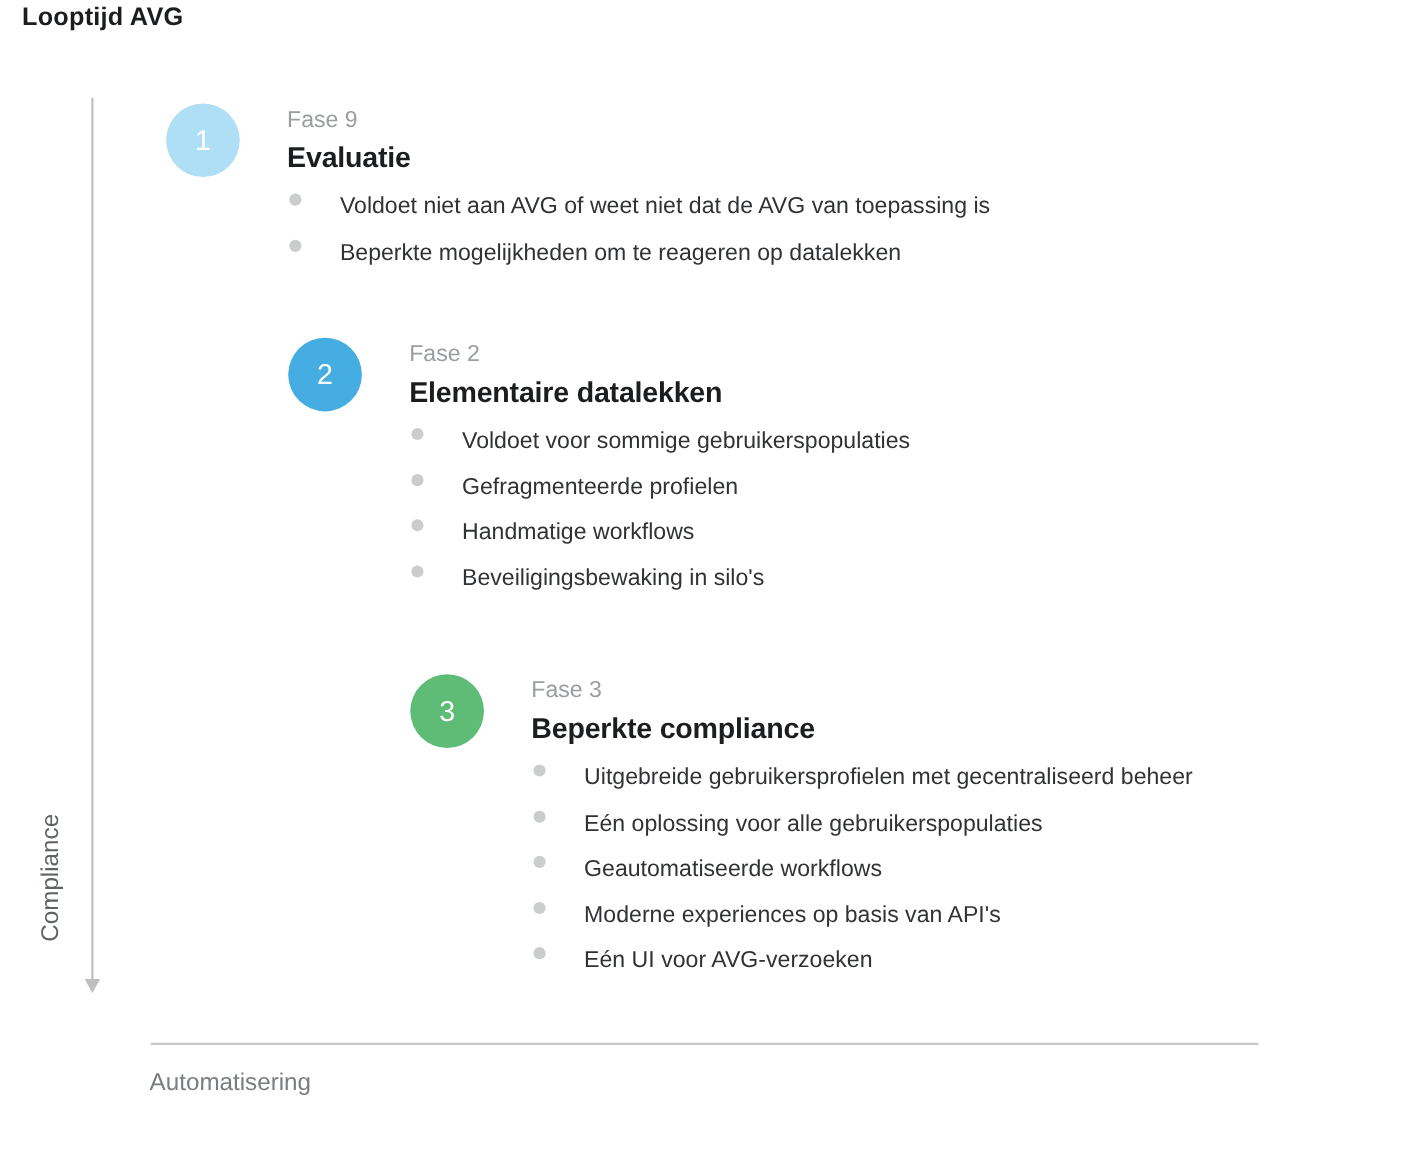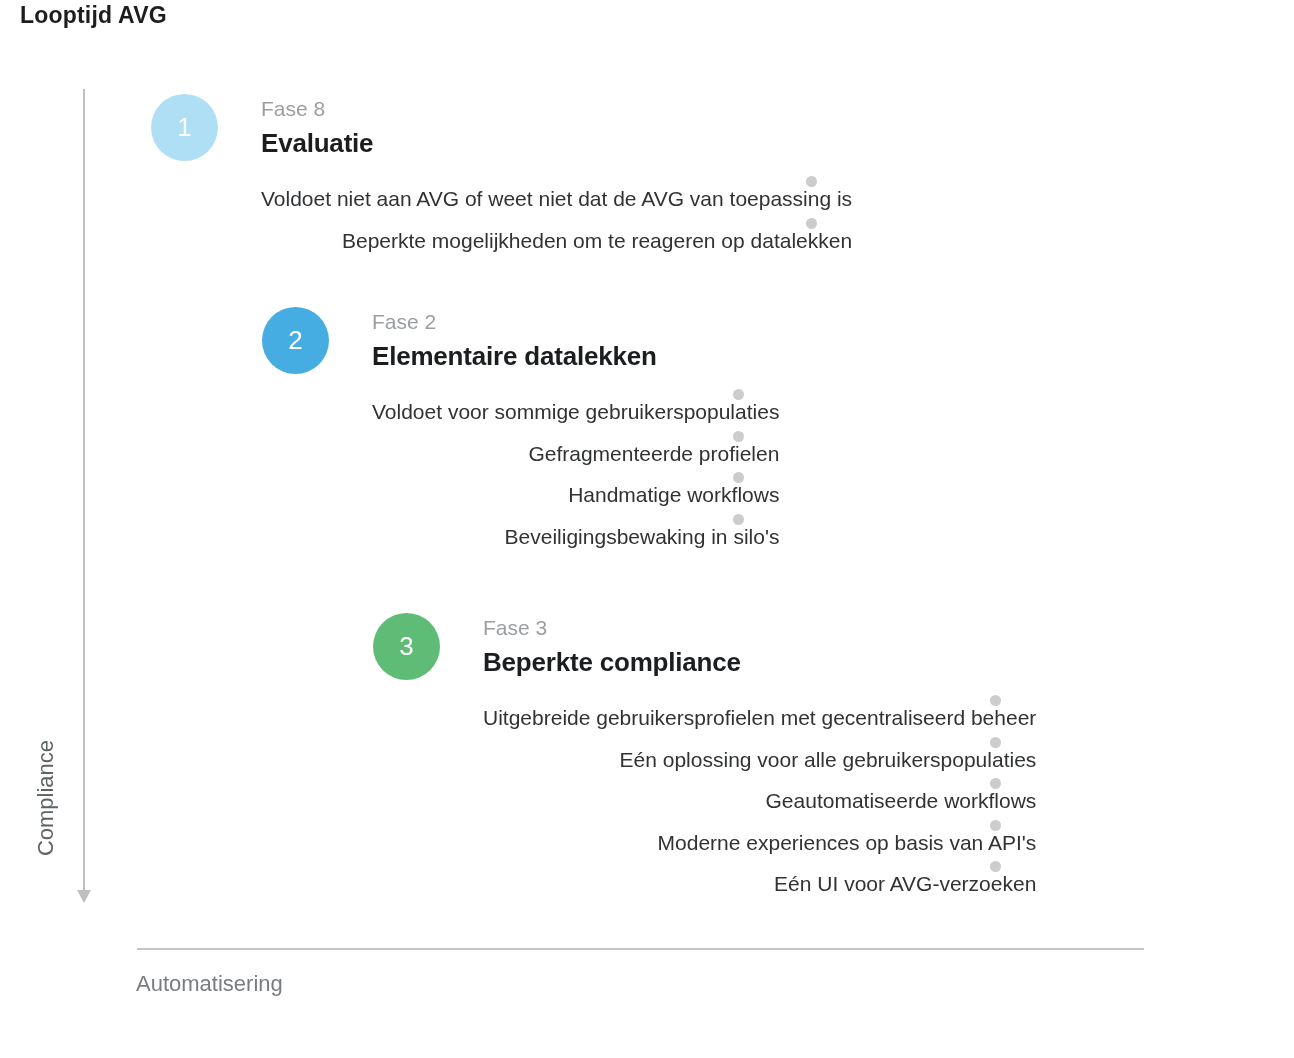--- a/index.html
+++ b/index.html
@@ -124,22 +124,21 @@
     left: 110px;
     top: 82px;
     margin: 0;
     padding: 0;
     list-style: none;
     white-space: nowrap;
   }
   .bullet-item {
     height: 41.5px;
     display: flex;
-    align-items: flex-end;
-    flex-direction: column;
+    align-items: flex-start;
   }
   .bullet-dot {
     flex: 0 0 auto;
     width: 11px; height: 11px;
     border-radius: 50%;
     background: #caccce;
     margin-left: 2px;
     margin-right: 35px;
   }
   .bullet-text {
@@ -160,21 +159,21 @@
   <div class="x-axis"></div>
   <div class="x-arrow"></div>
   <div class="x-label">Automatisering</div>
 
   <div id="phases">
       <div class="phase phase-1">
     <div class="phase-circle" style="background: rgb(174, 223, 245);">
       <span class="phase-number" style="color: rgb(255, 255, 255);">1</span>
     </div>
     <div class="phase-header">
-      <div class="phase-label">Fase 8</div>
+      <div class="phase-label">Fase 9</div>
       <div class="phase-title">Evaluatie</div>
     </div>
     <ul class="phase-bullets">
           <li class="bullet-item">
             <span class="bullet-dot"></span>
             <span class="bullet-text">Voldoet niet aan AVG of weet niet dat de AVG van toepassing is</span>
           </li>
           <li class="bullet-item">
             <span class="bullet-dot"></span>
             <span class="bullet-text">Beperkte mogelijkheden om te reageren op datalekken</span>

